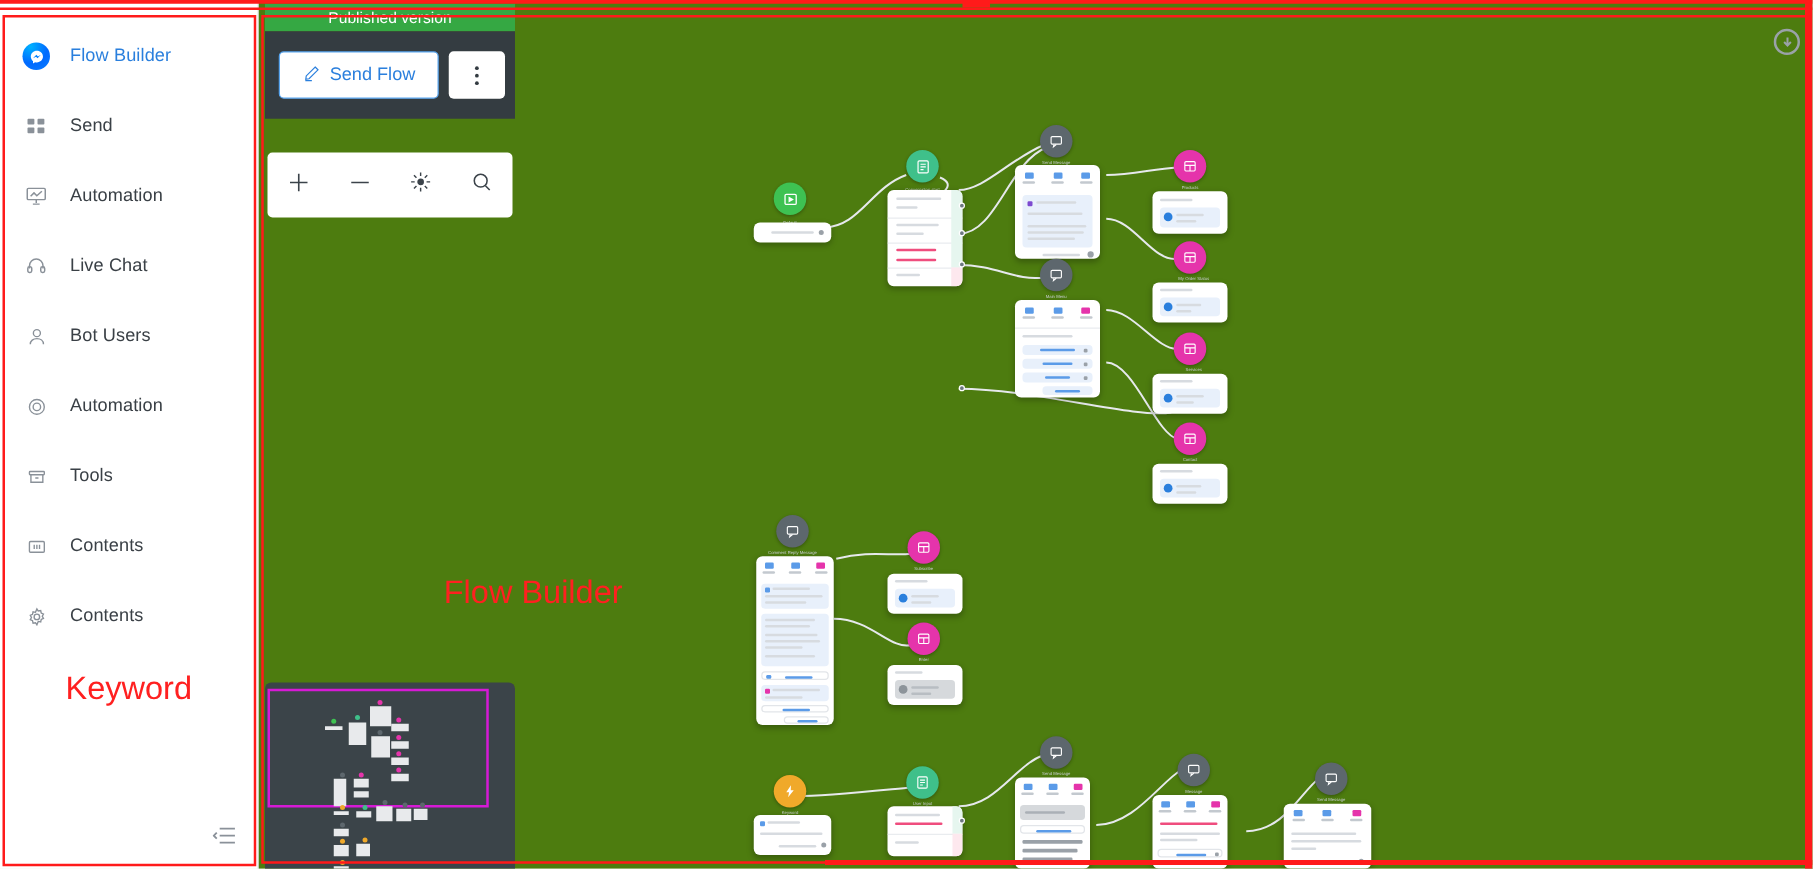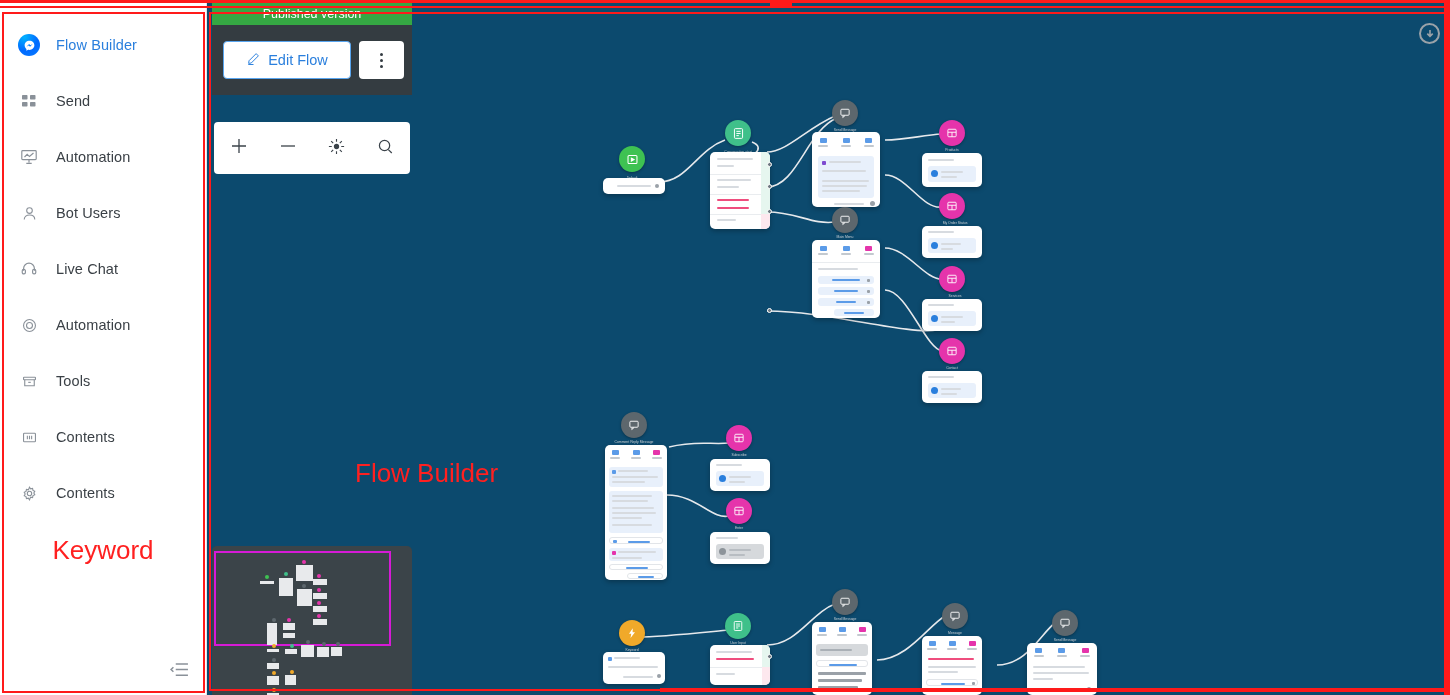--- a/index.html
+++ b/index.html
@@ -58,21 +58,21 @@
   }
   .collapse-row {
     height: 48px; display: flex; align-items: center;
     justify-content: flex-end; padding-right: 17px;
   }
 
   
   #canvas {
     position: absolute; left: 207px; top: 0;
     width: 1243px; height: 695px;
-    background: #0c4a6e;
+    background: #4d7c0f;
     overflow: hidden;
   }
 
   
   #topbar {
     position: absolute; left: 5px; top: 3px;
     width: 200px;
   }
   #published-bar {
     height: 22px; background: #35a843;
@@ -227,37 +227,37 @@
               <rect x="2" y="3" width="16" height="10" rx="1"></rect>
               <path d="M5 10l3-3 2.5 2.5L15 5.5"></path>
               <path d="M10 13v3m-3 1h6"></path>
             </svg>
         </span>
         <span class="nav-label">Automation</span>
       </div>
 
       <div class="nav-item">
         <span class="nav-ico">
-          <svg width="17" height="17" viewBox="0 0 20 20" fill="none" stroke="#8a9199" stroke-width="1.3">
-              <circle cx="10" cy="6.5" r="3.3"></circle>
-              <path d="M3.8 17c0-3.4 2.8-5.3 6.2-5.3s6.2 1.9 6.2 5.3"></path>
-            </svg>
-        </span>
-        <span class="nav-label">Bot Users</span>
-      </div>
-
-      <div class="nav-item">
-        <span class="nav-ico">
           <svg width="18" height="18" viewBox="0 0 20 20" fill="none" stroke="#8a9199" stroke-width="1.3">
               <path d="M4 12V9.5a6 6 0 0112 0V12"></path>
               <rect x="2.5" y="10.5" width="3.5" height="5" rx="1.5"></rect>
               <rect x="14" y="10.5" width="3.5" height="5" rx="1.5"></rect>
             </svg>
         </span>
         <span class="nav-label">Live Chat</span>
+      </div>
+
+      <div class="nav-item">
+        <span class="nav-ico">
+          <svg width="17" height="17" viewBox="0 0 20 20" fill="none" stroke="#8a9199" stroke-width="1.3">
+              <circle cx="10" cy="6.5" r="3.3"></circle>
+              <path d="M3.8 17c0-3.4 2.8-5.3 6.2-5.3s6.2 1.9 6.2 5.3"></path>
+            </svg>
+        </span>
+        <span class="nav-label">Bot Users</span>
       </div>
 
       <div class="nav-item">
         <span class="nav-ico">
           <svg width="17" height="17" viewBox="0 0 20 20" fill="none" stroke="#8a9199" stroke-width="1.3">
               <circle cx="10" cy="10" r="7"></circle>
               <circle cx="10" cy="10" r="3.5"></circle>
             </svg>
         </span>
         <span class="nav-label">Automation</span>
@@ -334,21 +334,21 @@
     <div id="topbar">
       <div id="published-bar">Published version</div>
       <div id="editrow">
         <div id="edit-flow-btn">
           <span>
             <svg width="15" height="15" viewBox="0 0 20 20" fill="none" stroke="#2a7fdd" stroke-width="1.3">
                 <path d="M13.5 3.5l3 3L7 16l-3.5.5L4 13l9.5-9.5z"></path>
                 <path d="M3 18h7"></path>
               </svg>
           </span>
-          <span>Edit Flow</span>
+          <span>Send Flow</span>
         </div>
         <div id="kebab-btn">
           <span style="display:flex;flex-direction:column;">
             <i class="kdot"></i>
               <i class="kdot"></i>
               <i class="kdot"></i>
           </span>
         </div>
       </div>
     </div>

